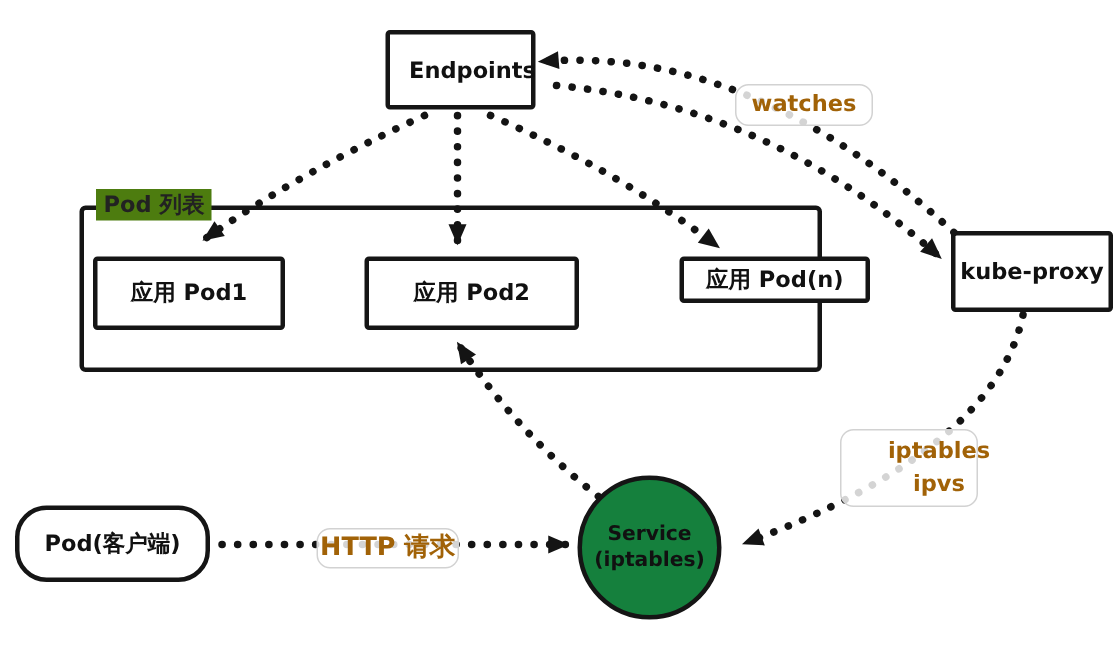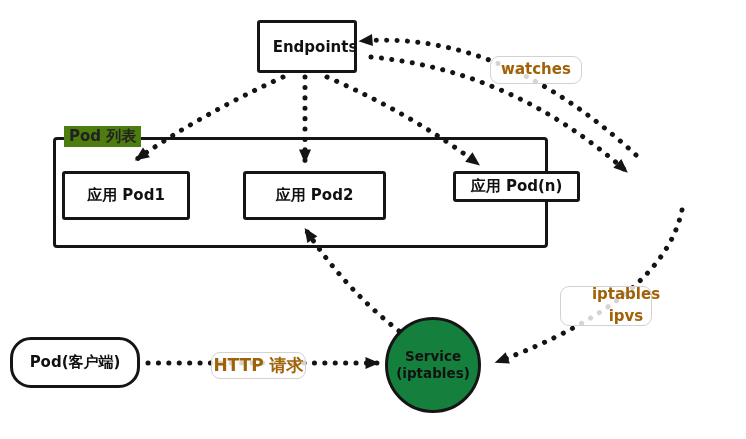--- a/index.html
+++ b/index.html
@@ -38,21 +38,21 @@
   #kube-proxy{left:634px;top:154px;width:108px;height:54px;}
   #pod-list{left:53px;top:137px;width:495px;height:111px;}
   #pod-list-label{left:64px;top:126px;}
   #pod1{left:62px;top:171px;width:128px;height:49px;}
   #pod2{left:243px;top:171px;width:143px;height:49px;}
   #podn{left:413px;top:171px;width:127px;height:31px;margin-left:40px;}
   #client-pod{left:10px;top:337px;width:130px;height:51px;border-radius:21px;}
   #service{left:385px;top:317px;width:96px;height:96px;}
   #watches{left:490px;top:56px;width:92px;height:28px;}
   #http-request{left:211px;top:352px;width:95px;height:27px;}
-  #iptables-ipvs{left:560px;top:286px;width:92px;height:40px;padding-left:40px;}
+  #iptables-ipvs{left:560px;top:286px;width:92px;height:52px;padding-left:40px;}
 </style>
 </head>
 <body>
 
 <div class="stage">
 
   <svg class="arrows" viewBox="0 0 746 439" xmlns="http://www.w3.org/2000/svg">
     <defs>
       <marker id="ah" markerUnits="userSpaceOnUse" markerWidth="17" markerHeight="15" refX="13" refY="7.5" orient="auto">
         <path d="M1.5,1.5 L15.5,7.5 L1.5,13.5 Z" fill="#141414"></path>
@@ -68,20 +68,23 @@
     <path class="dotted" marker-end="url(#ah)" d="M 399 331 Q 345 289 306 230"></path>
   </svg>
 
   <div class="group" id="pod-list"></div>
   <div class="group-label" id="pod-list-label">Pod 列表</div>
 
   <div class="node" id="endpoints">
     <span>Endpoints</span>
   </div>
 
+  <div class="node" id="kube-proxy">
+    <span>kube-proxy</span>
+  </div>
 
   <div class="node" id="pod1">
     <span>应用 Pod1</span>
   </div>
 
   <div class="node" id="pod2">
     <span>应用 Pod2</span>
   </div>
 
   <div class="node" id="podn">

